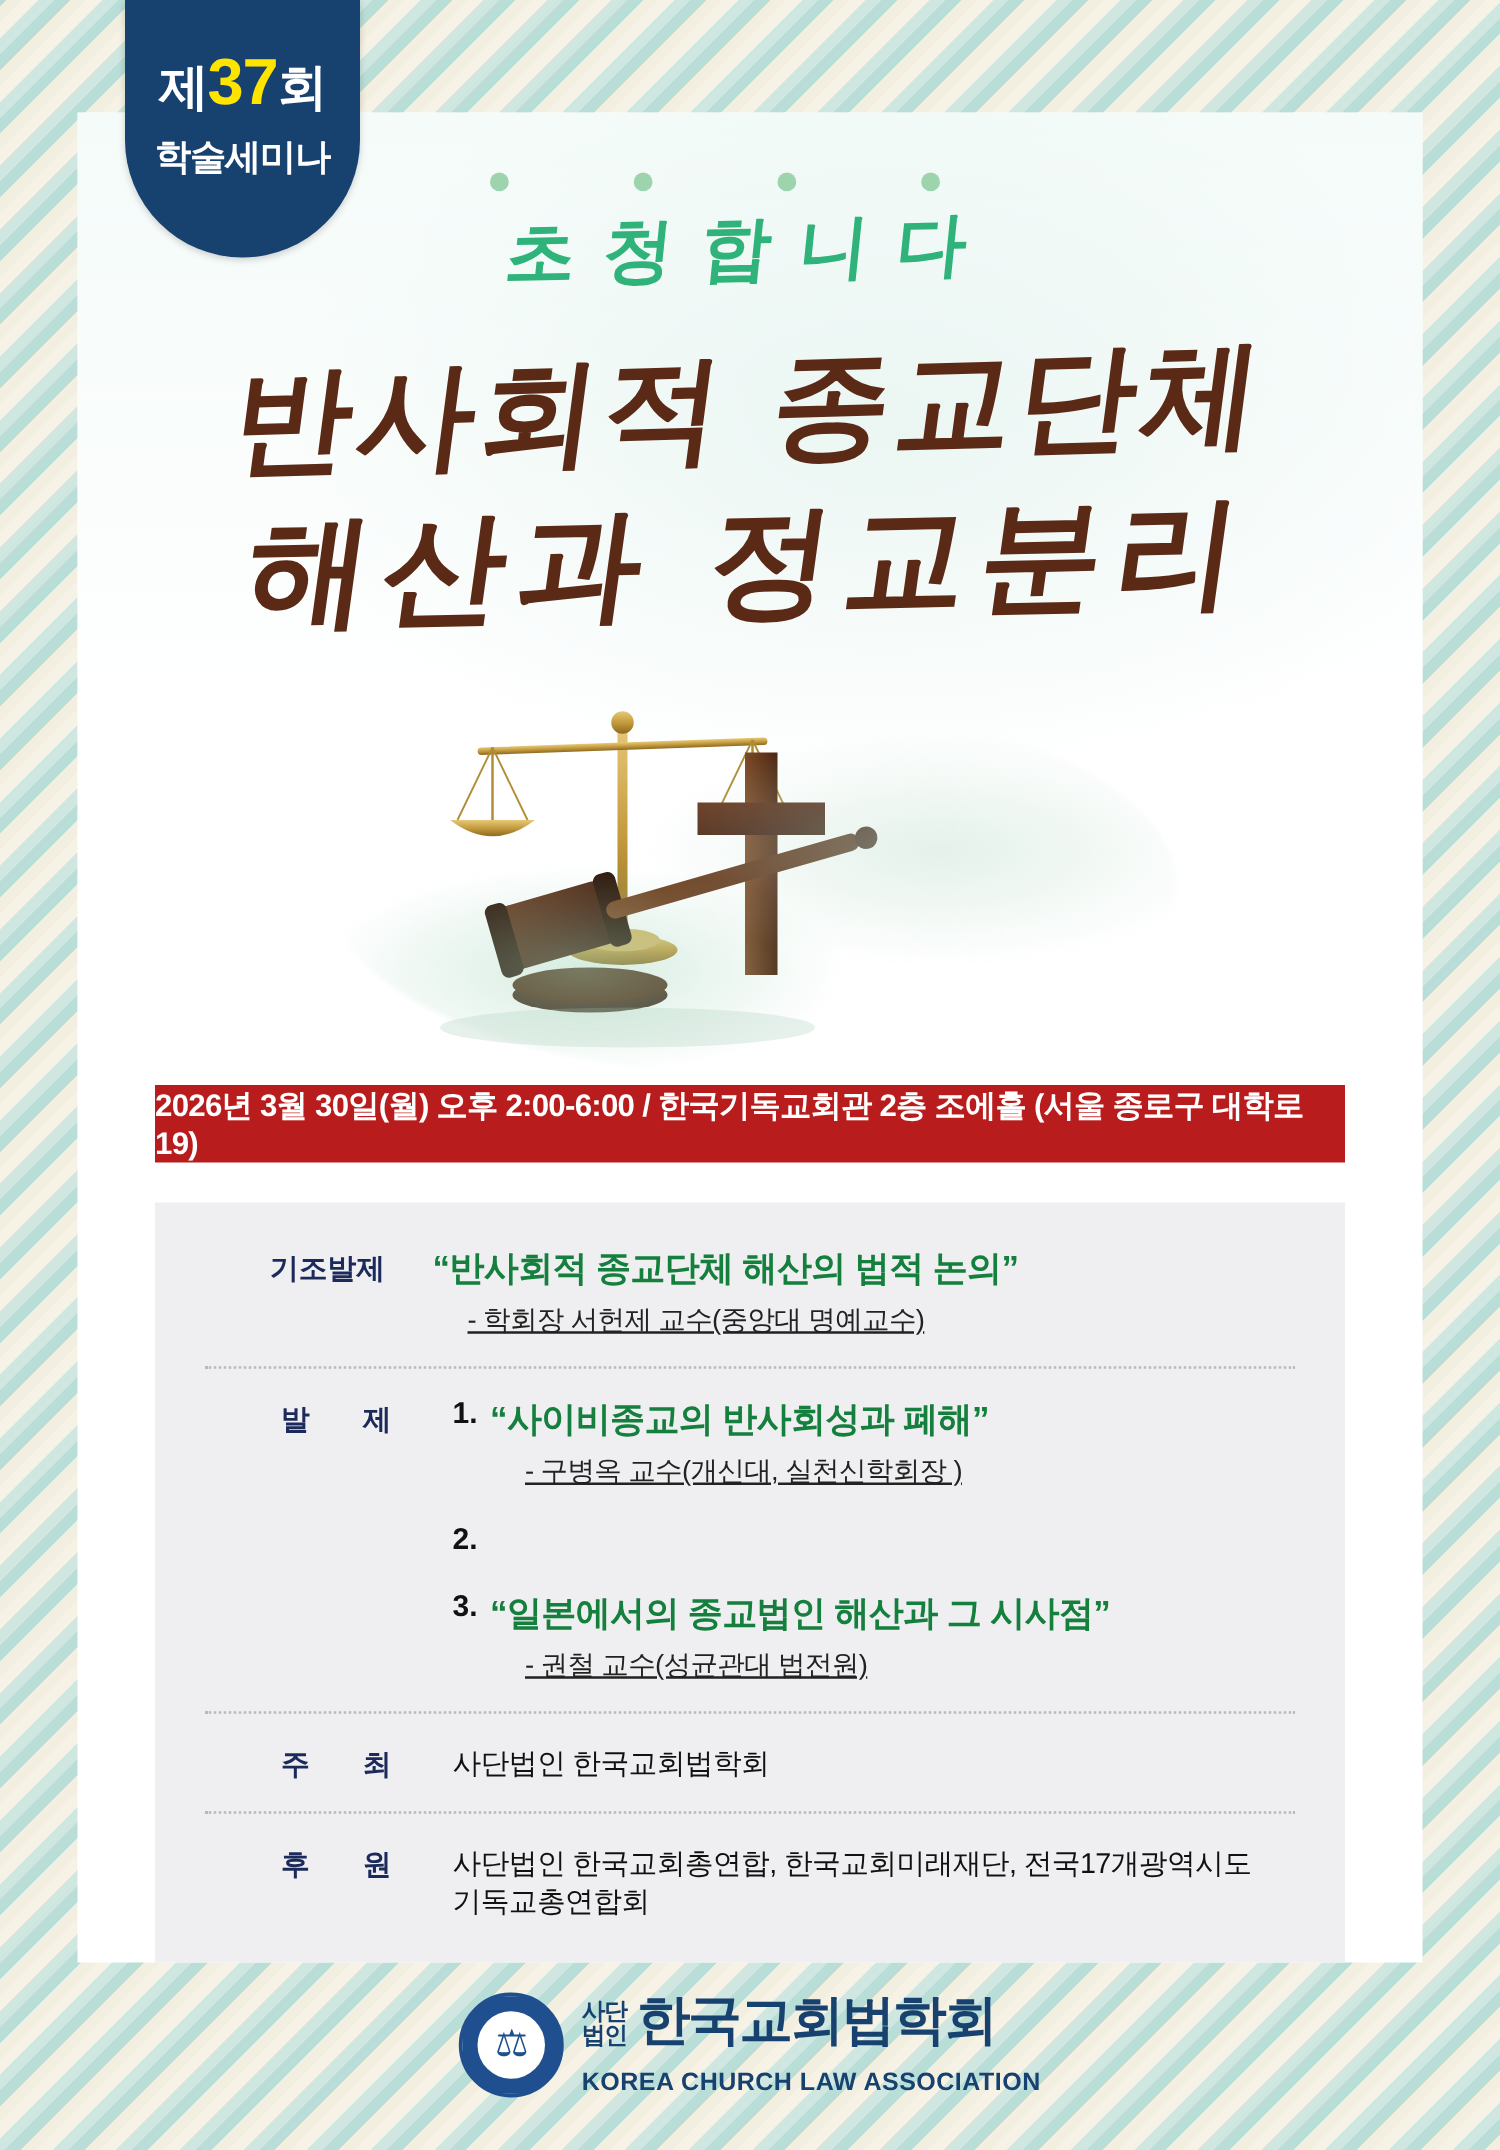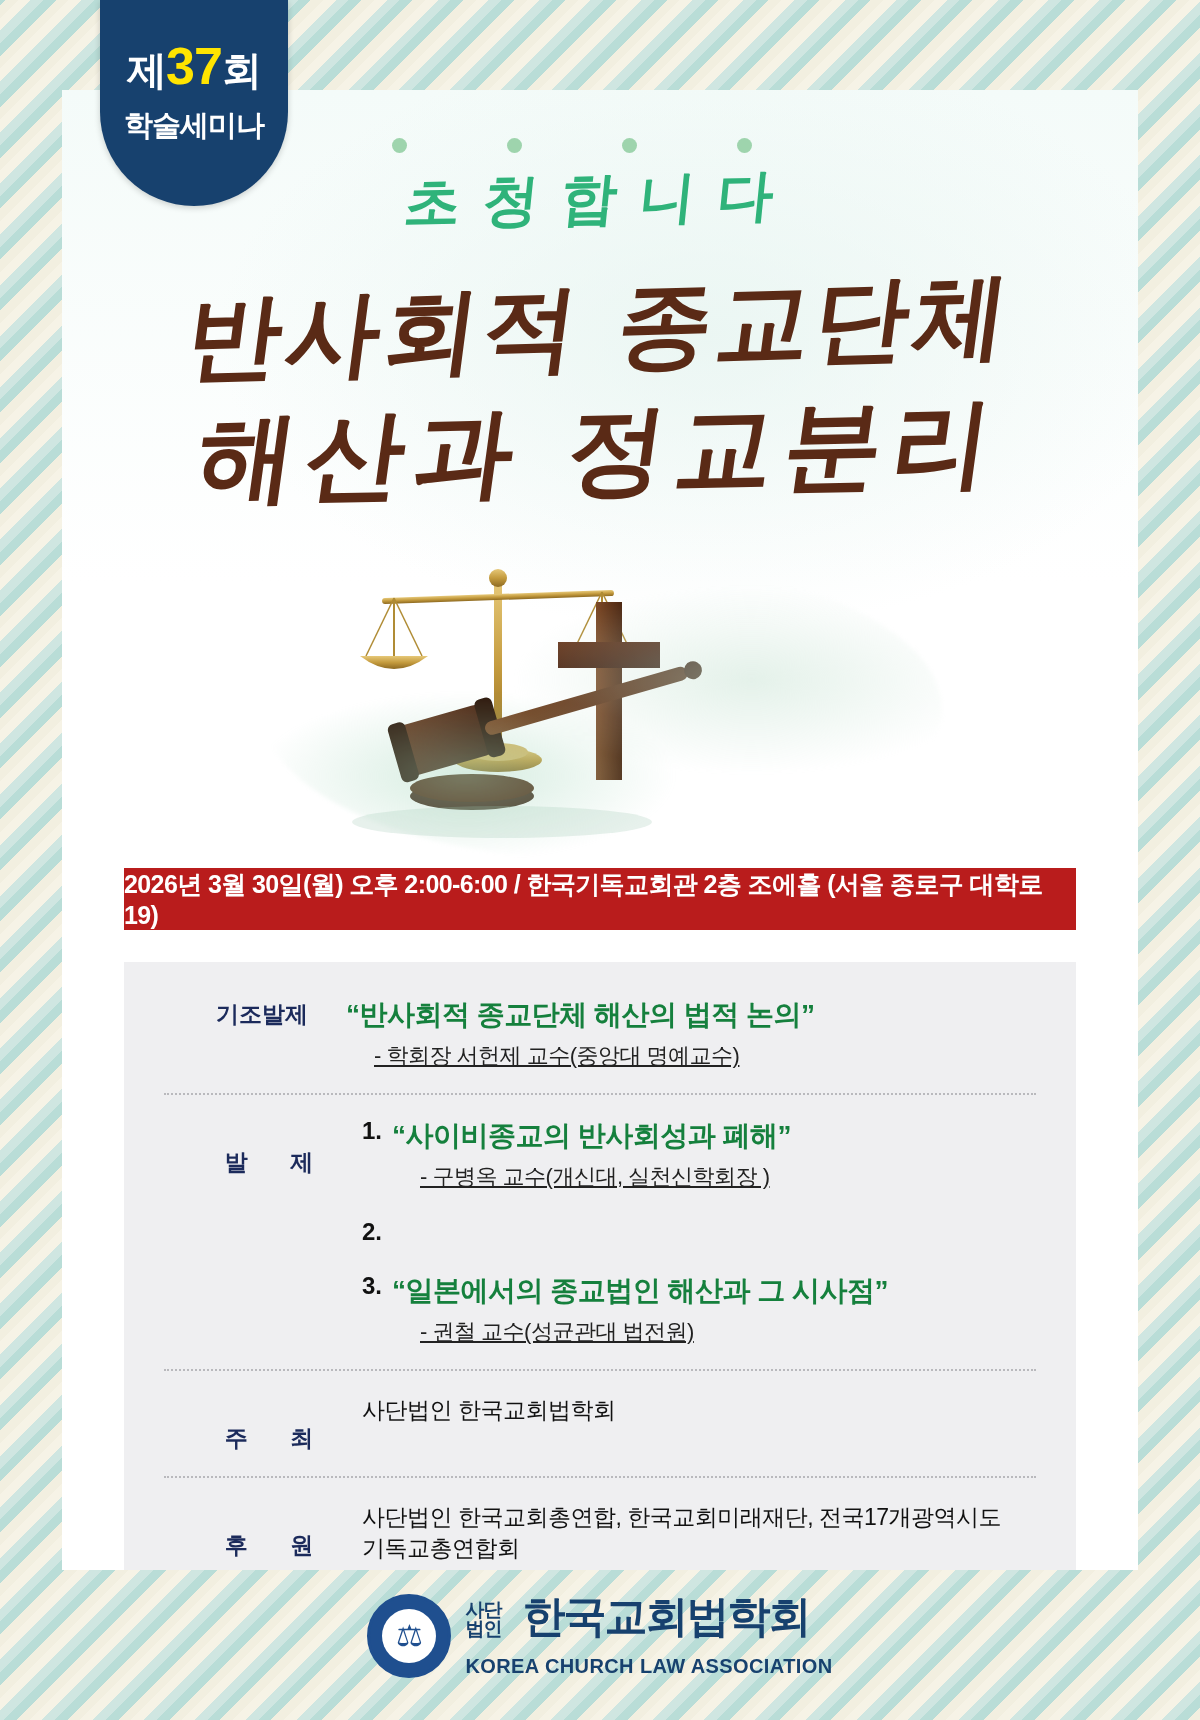--- a/index.html
+++ b/index.html
@@ -205,21 +205,20 @@
     font-size: 23px;
     font-weight: bold;
     color: #1b2a5b;
     text-align: center;
     padding-top: 3px;
     letter-spacing: 0;
   }
   .plabel.spread {
     letter-spacing: 18px;
     padding-left: 16px;
-    margin-top: 27px;
   }
   .pbody {
     flex: 1 1 auto;
     padding-left: 10px;
   }
   .ptitle {
     font-size: 28px;
     font-weight: bold;
     color: #15803d;
     letter-spacing: -0.5px;
@@ -291,21 +290,21 @@
     color: #1f4f8f;
     font-size: 30px;
     line-height: 1;
   }
   .brand {
     line-height: 1.05;
   }
   .brand-top {
     display: flex;
     align-items: flex-end;
-    gap: 21px;
+    gap: 8px;
   }
   .brand-small {
     font-size: 19px;
     font-weight: bold;
     color: #17416e;
     line-height: 1.0;
     letter-spacing: -1px;
   }
   .brand-main {
     font-size: 43px;

